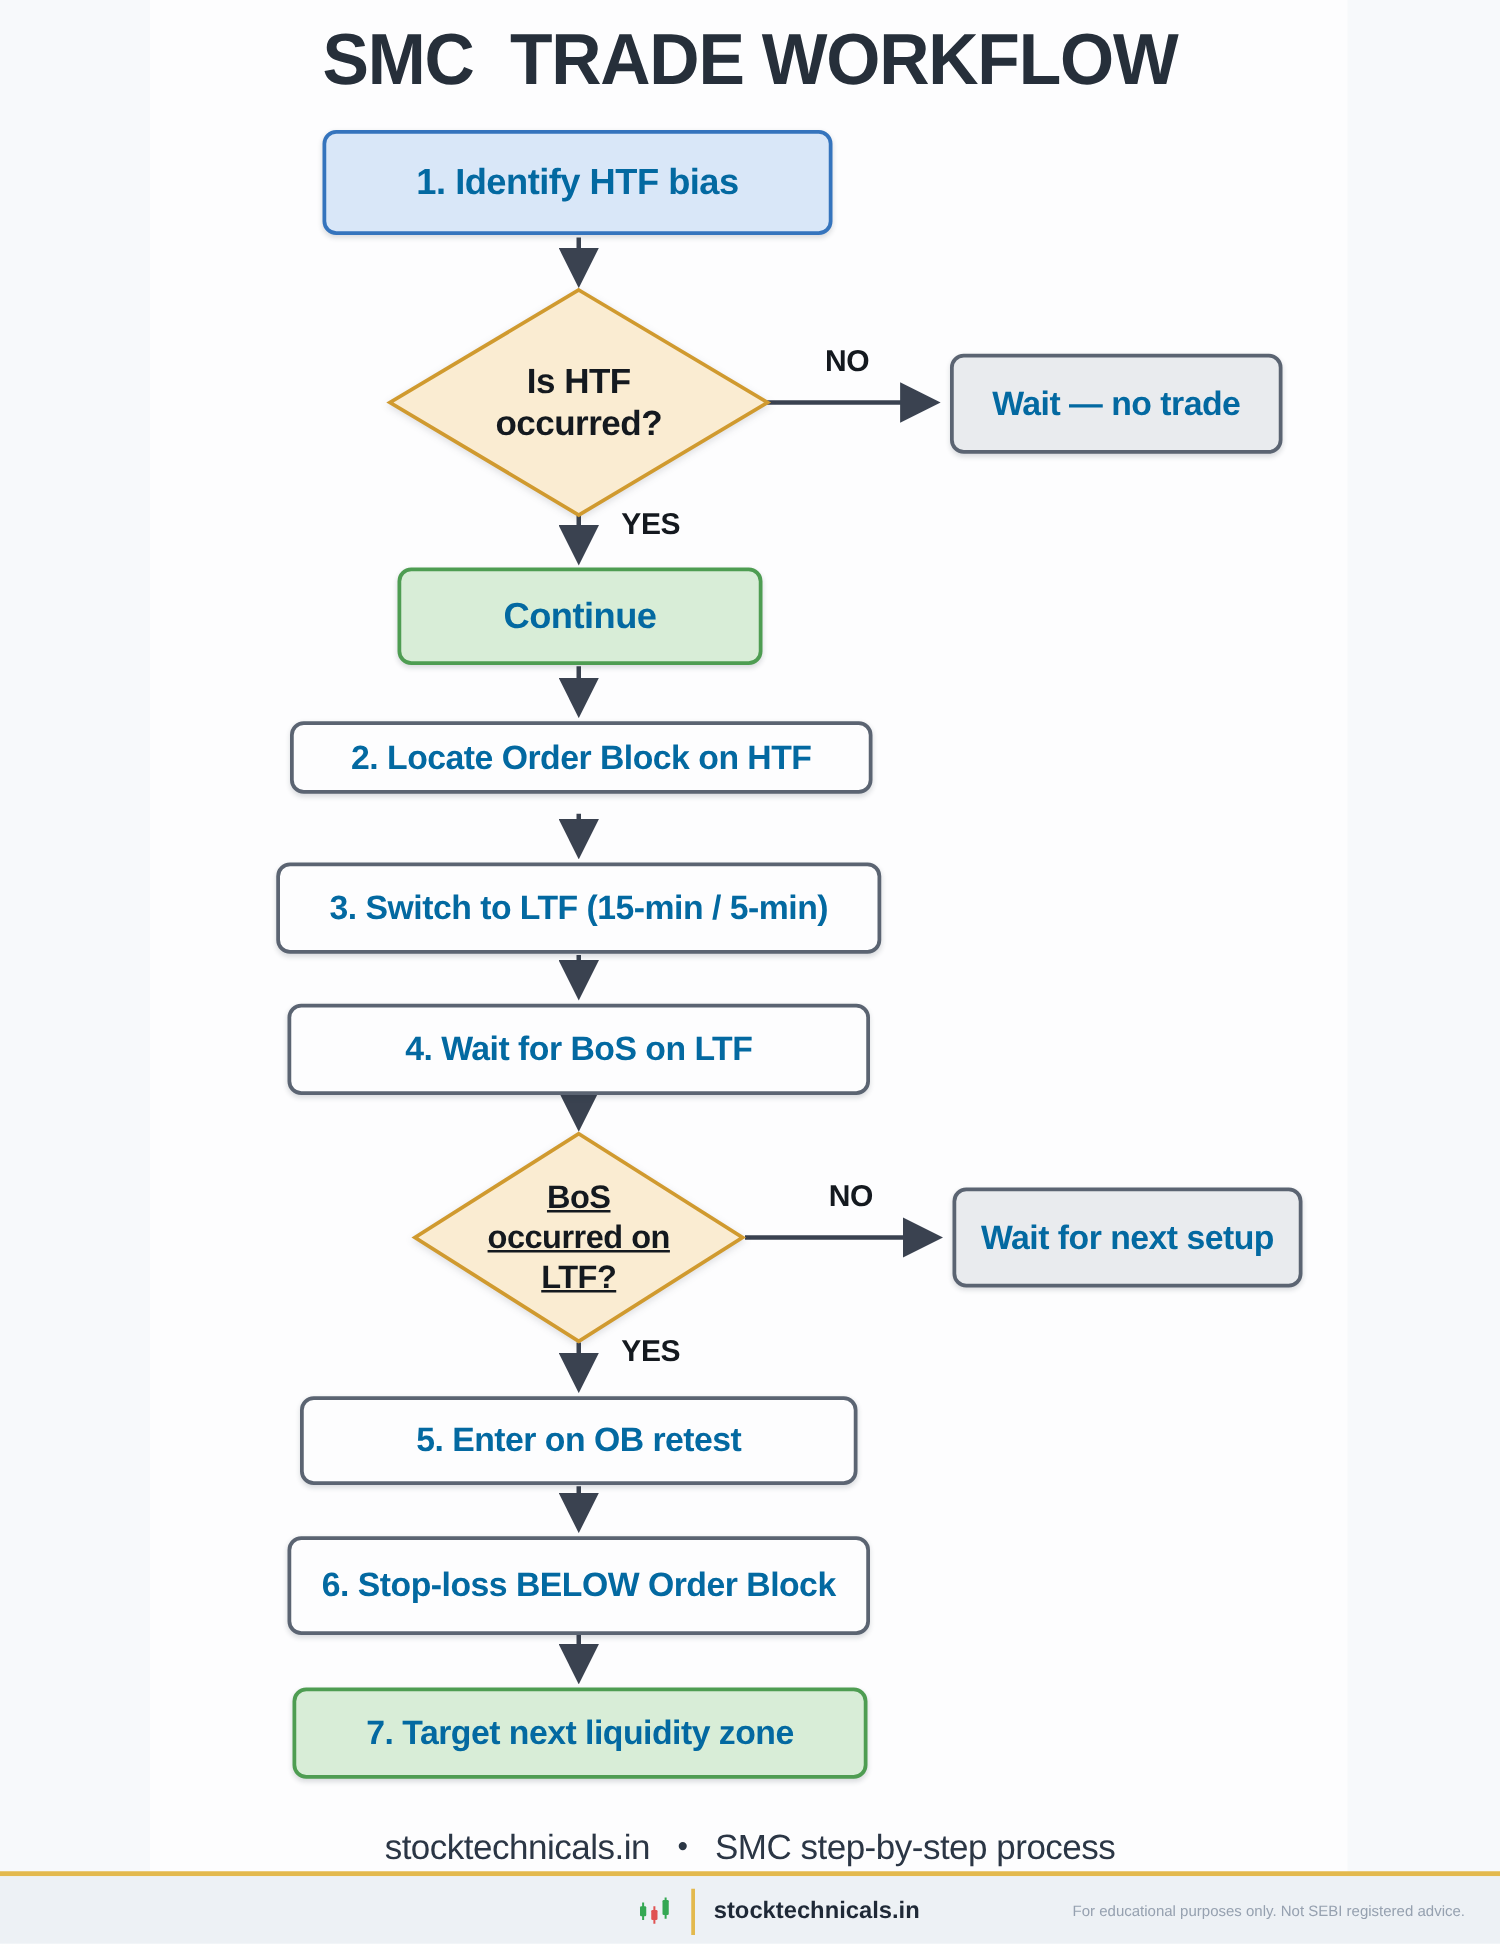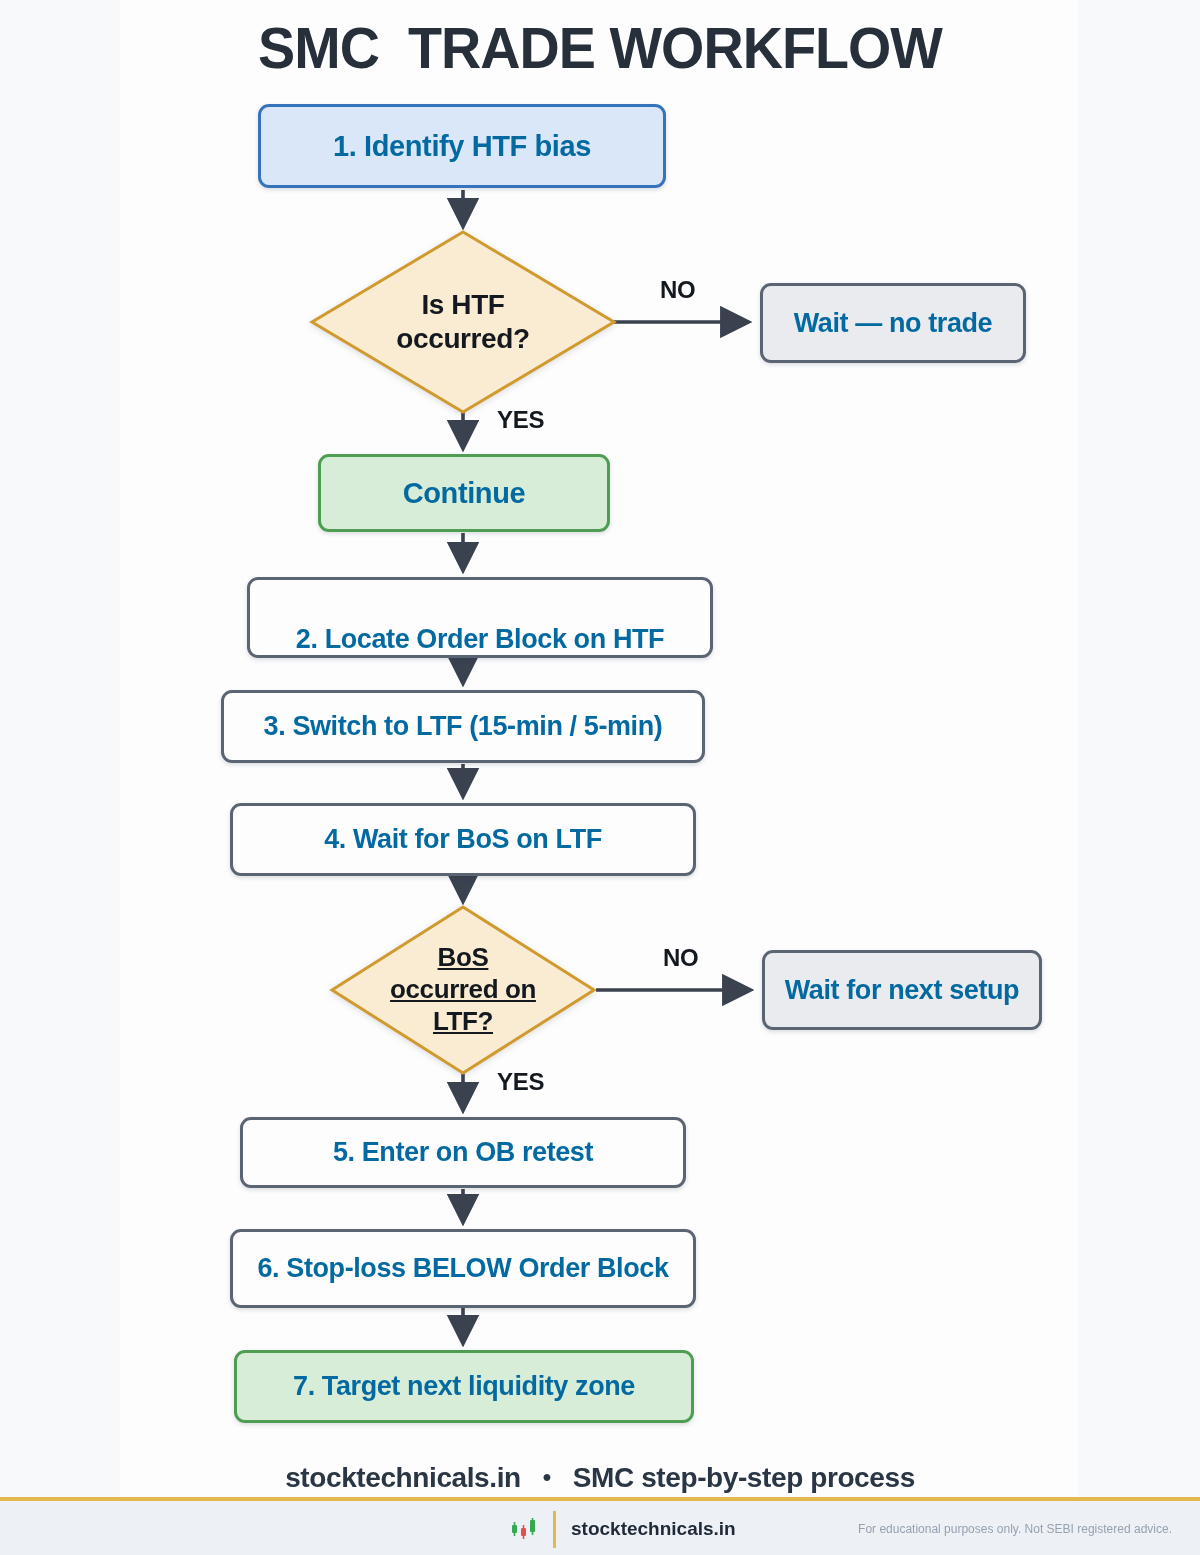--- a/index.html
+++ b/index.html
@@ -50,21 +50,21 @@
     border-radius: 11px;
     box-shadow: 0 2px 4px rgba(40,50,60,0.16);
     background: #fdfdfe;
     border: 3px solid #5b6472;
   }
   .n-blue   { background: #d9e7f8; border-color: #3574bd; font-size: 29px; }
   .n-green  { background: #d8edd7; border-color: #4e9d52; }
   .n-gray   { background: #e9ebee; border-color: #5b6472; }
   .n-step1    { left: 258px;  top: 104px;  width: 408px; height: 84px; }
   .n-continue { left: 318px;  top: 454px;  width: 292px; height: 78px; font-size: 29px; }
-  .n-step2    { left: 247px;  top: 577px;  width: 466px; height: 81px; align-items: flex-end; }
+  .n-step2    { left: 232px;  top: 577px;  width: 466px; height: 58px; }
   .n-step3    { left: 221px;  top: 690px;  width: 484px; height: 73px; }
   .n-step4    { left: 230px;  top: 803px;  width: 466px; height: 73px; }
   .n-step5    { left: 240px;  top: 1117px; width: 446px; height: 71px; border-radius: 11px; }
   .n-step6    { left: 230px;  top: 1229px; width: 466px; height: 79px; }
   .n-step7    { left: 234px;  top: 1350px; width: 460px; height: 73px; }
   .n-wait1    { left: 760px;  top: 283px;  width: 266px; height: 80px; }
   .n-wait2    { left: 762px;  top: 950px;  width: 280px; height: 80px; }
   .diamond-wrap { position: absolute; }
   .d1 { left: 308px; top: 228px; width: 310px; height: 188px; }
   .d2 { left: 328px; top: 903px; width: 270px; height: 174px; }
@@ -91,21 +91,21 @@
   }
   .lbl-no1  { left: 660px; top: 276px; }
   .lbl-yes1 { left: 497px; top: 406px; }
   .lbl-no2  { left: 663px; top: 944px; }
   .lbl-yes2 { left: 497px; top: 1068px; }
   .caption {
     position: absolute;
     left: 0; top: 1462px;
     width: 1200px;
     text-align: center;
-    font-weight: 700;
+    font-weight: 400;
     font-size: 28px;
     letter-spacing: -0.4px;
     color: #2b3645;
   }
   .caption .sep { margin: 0 22px; font-size: 24px; position: relative; top: -2px; }
   .gold-divider {
     position: absolute;
     left: 0; top: 1497px;
     width: 1200px; height: 4px;
     background: #e3b94e;

